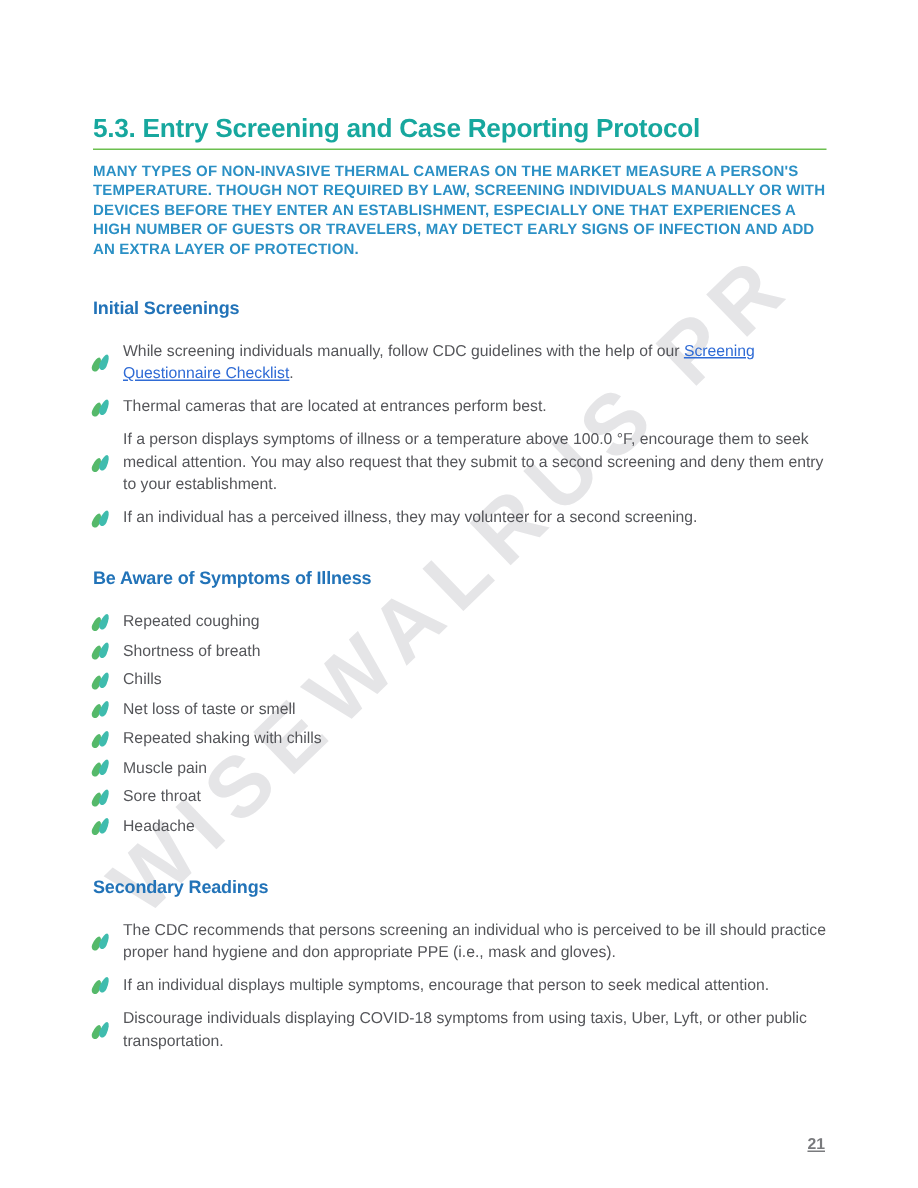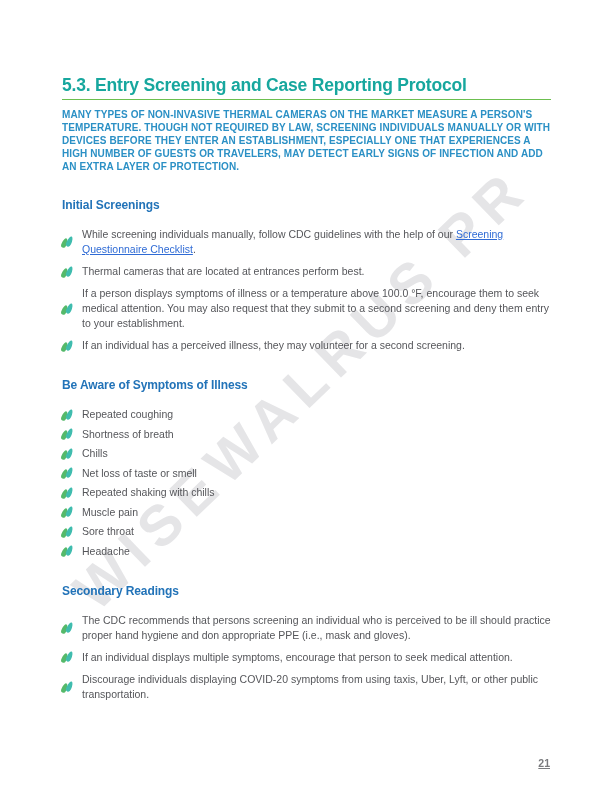--- a/index.html
+++ b/index.html
@@ -141,21 +141,21 @@
         <p class="btext">The CDC recommends that persons screening an individual who is perceived to be ill should practice proper hand hygiene and don appropriate PPE (i.e., mask and gloves).</p>
       </div>
 
       <div class="bullet">
         <span class="leaf"></span>
         <p class="btext">If an individual displays multiple symptoms, encourage that person to seek medical attention.</p>
       </div>
 
       <div class="bullet">
         <span class="leaf"></span>
-        <p class="btext">Discourage individuals displaying COVID-20 symptoms from using taxis, Uber, Lyft, or other public transportation.</p>
+        <p class="btext">Discourage individuals displaying COVID-18 symptoms from using taxis, Uber, Lyft, or other public transportation.</p>
       </div>
 
     </div>
 
   </div>
 
   <div class="pagenum">21</div>
 
 </div>
 

